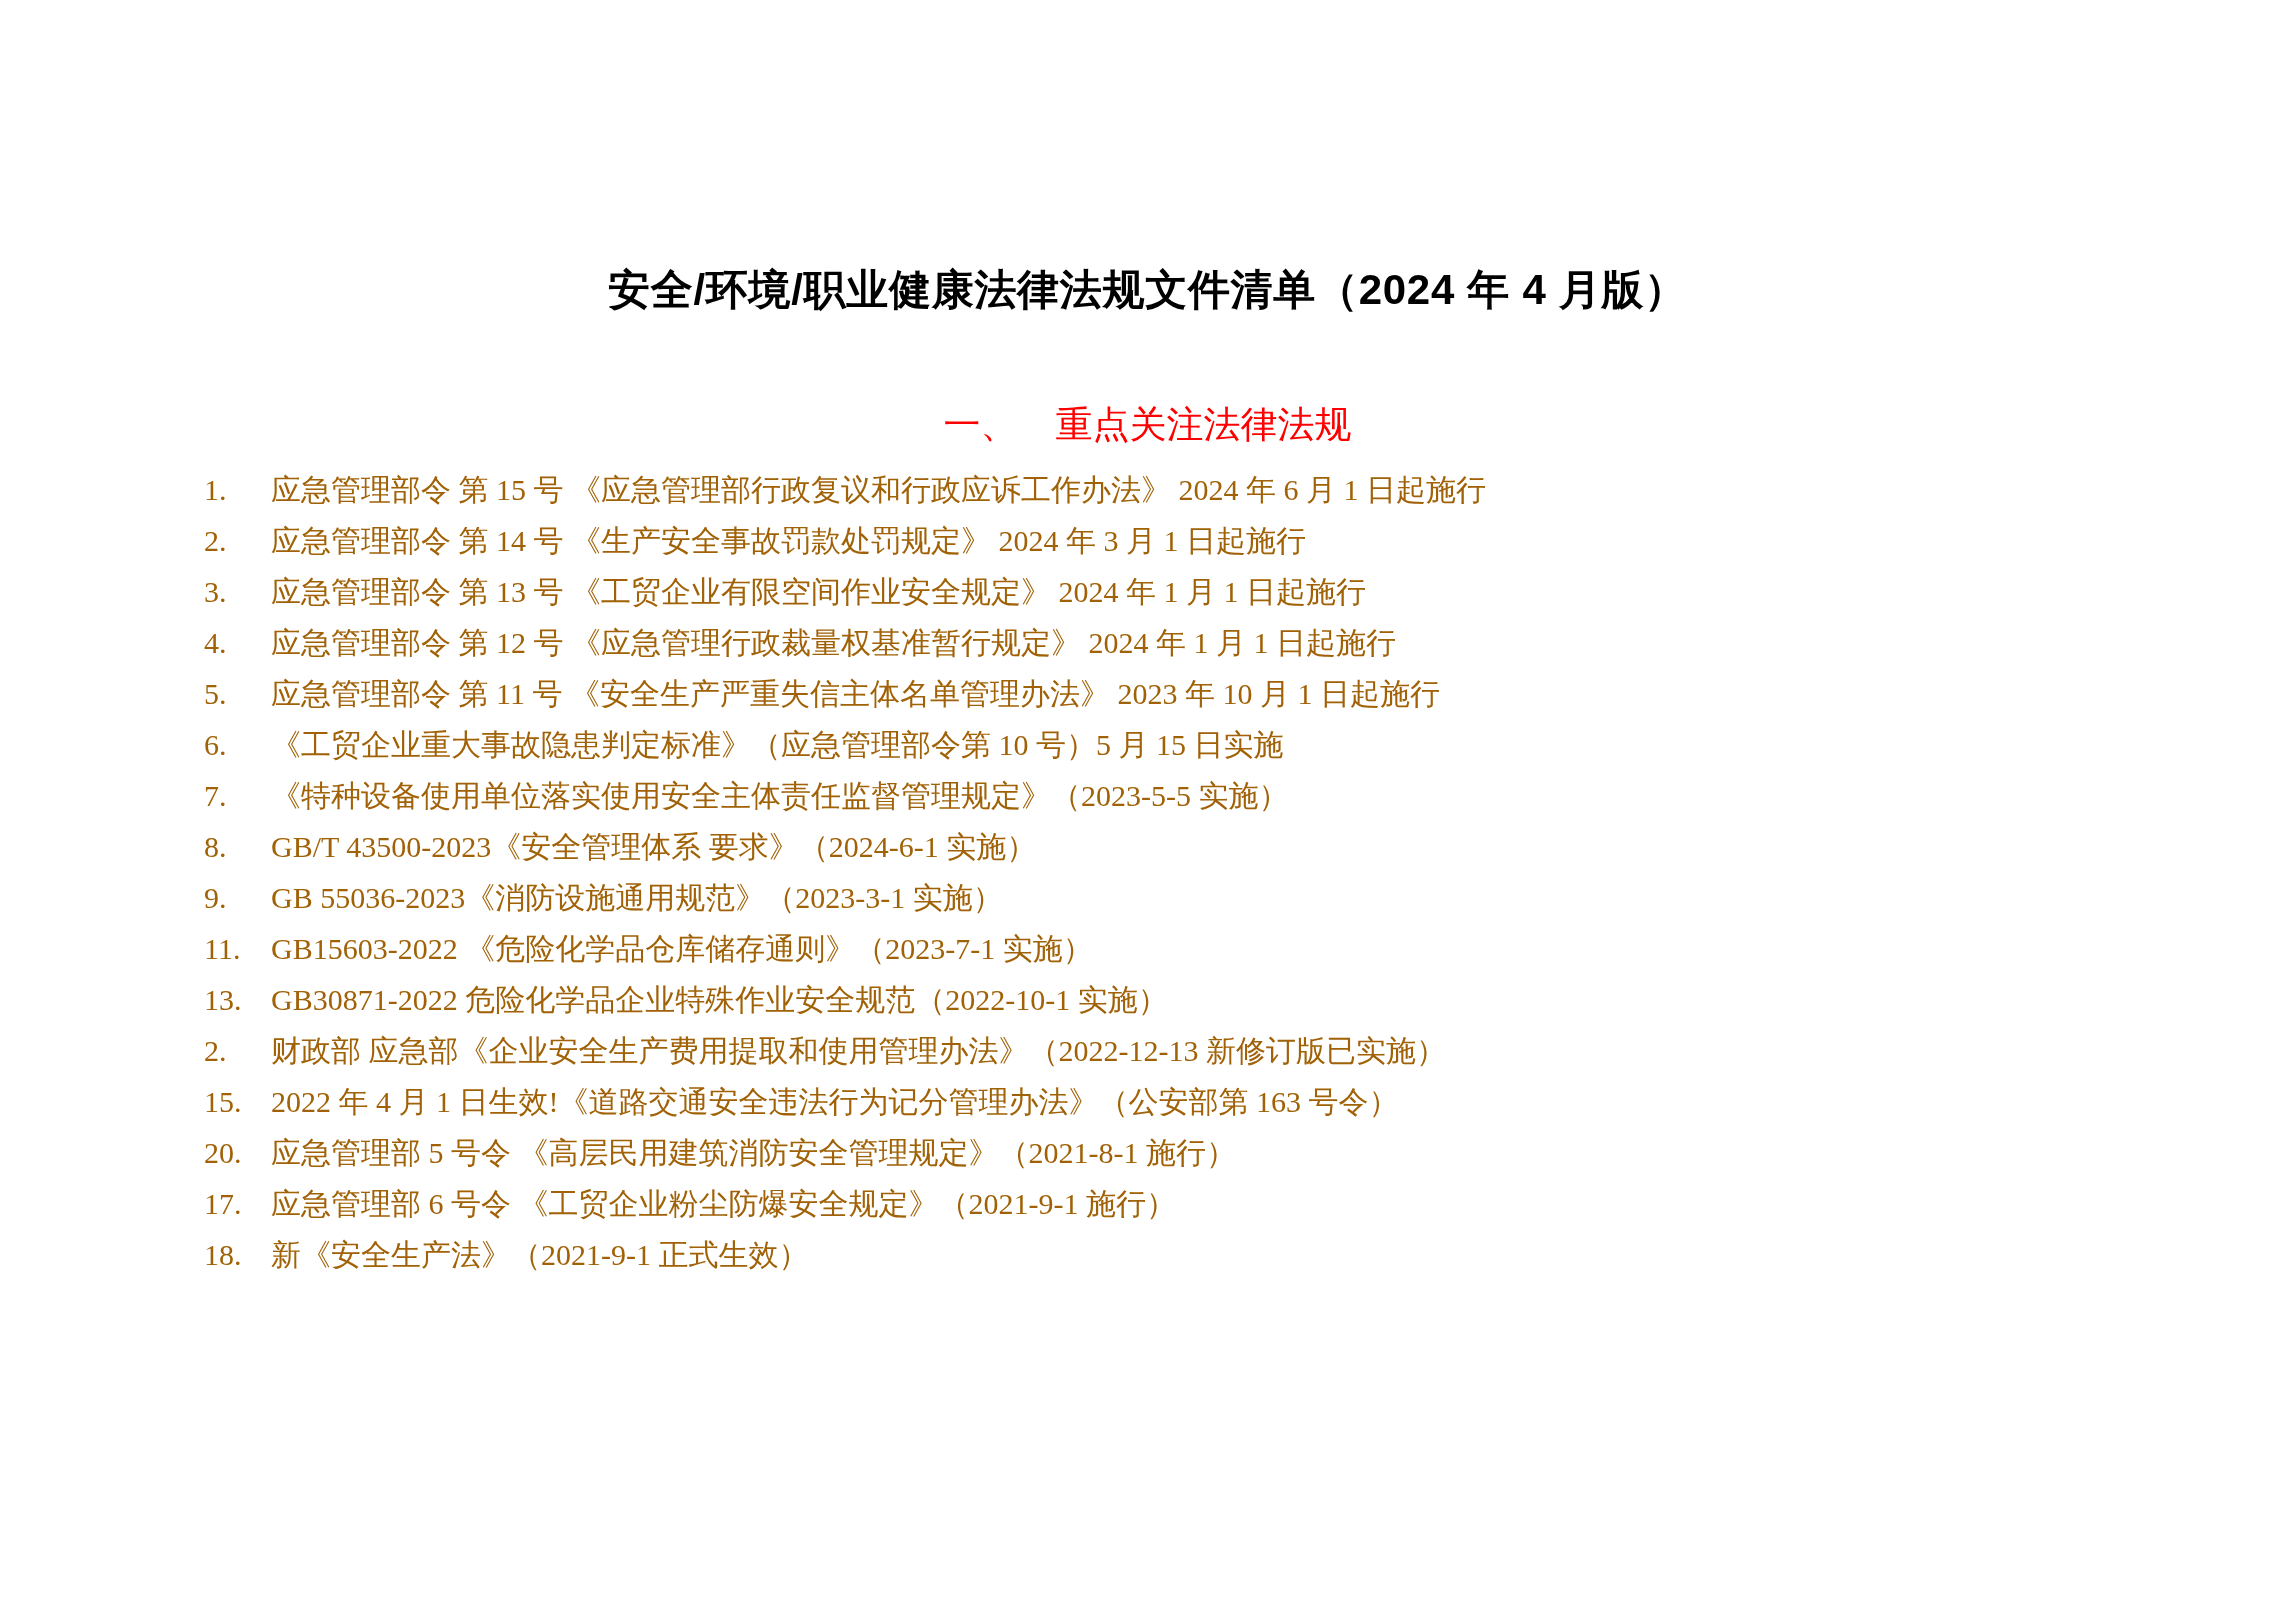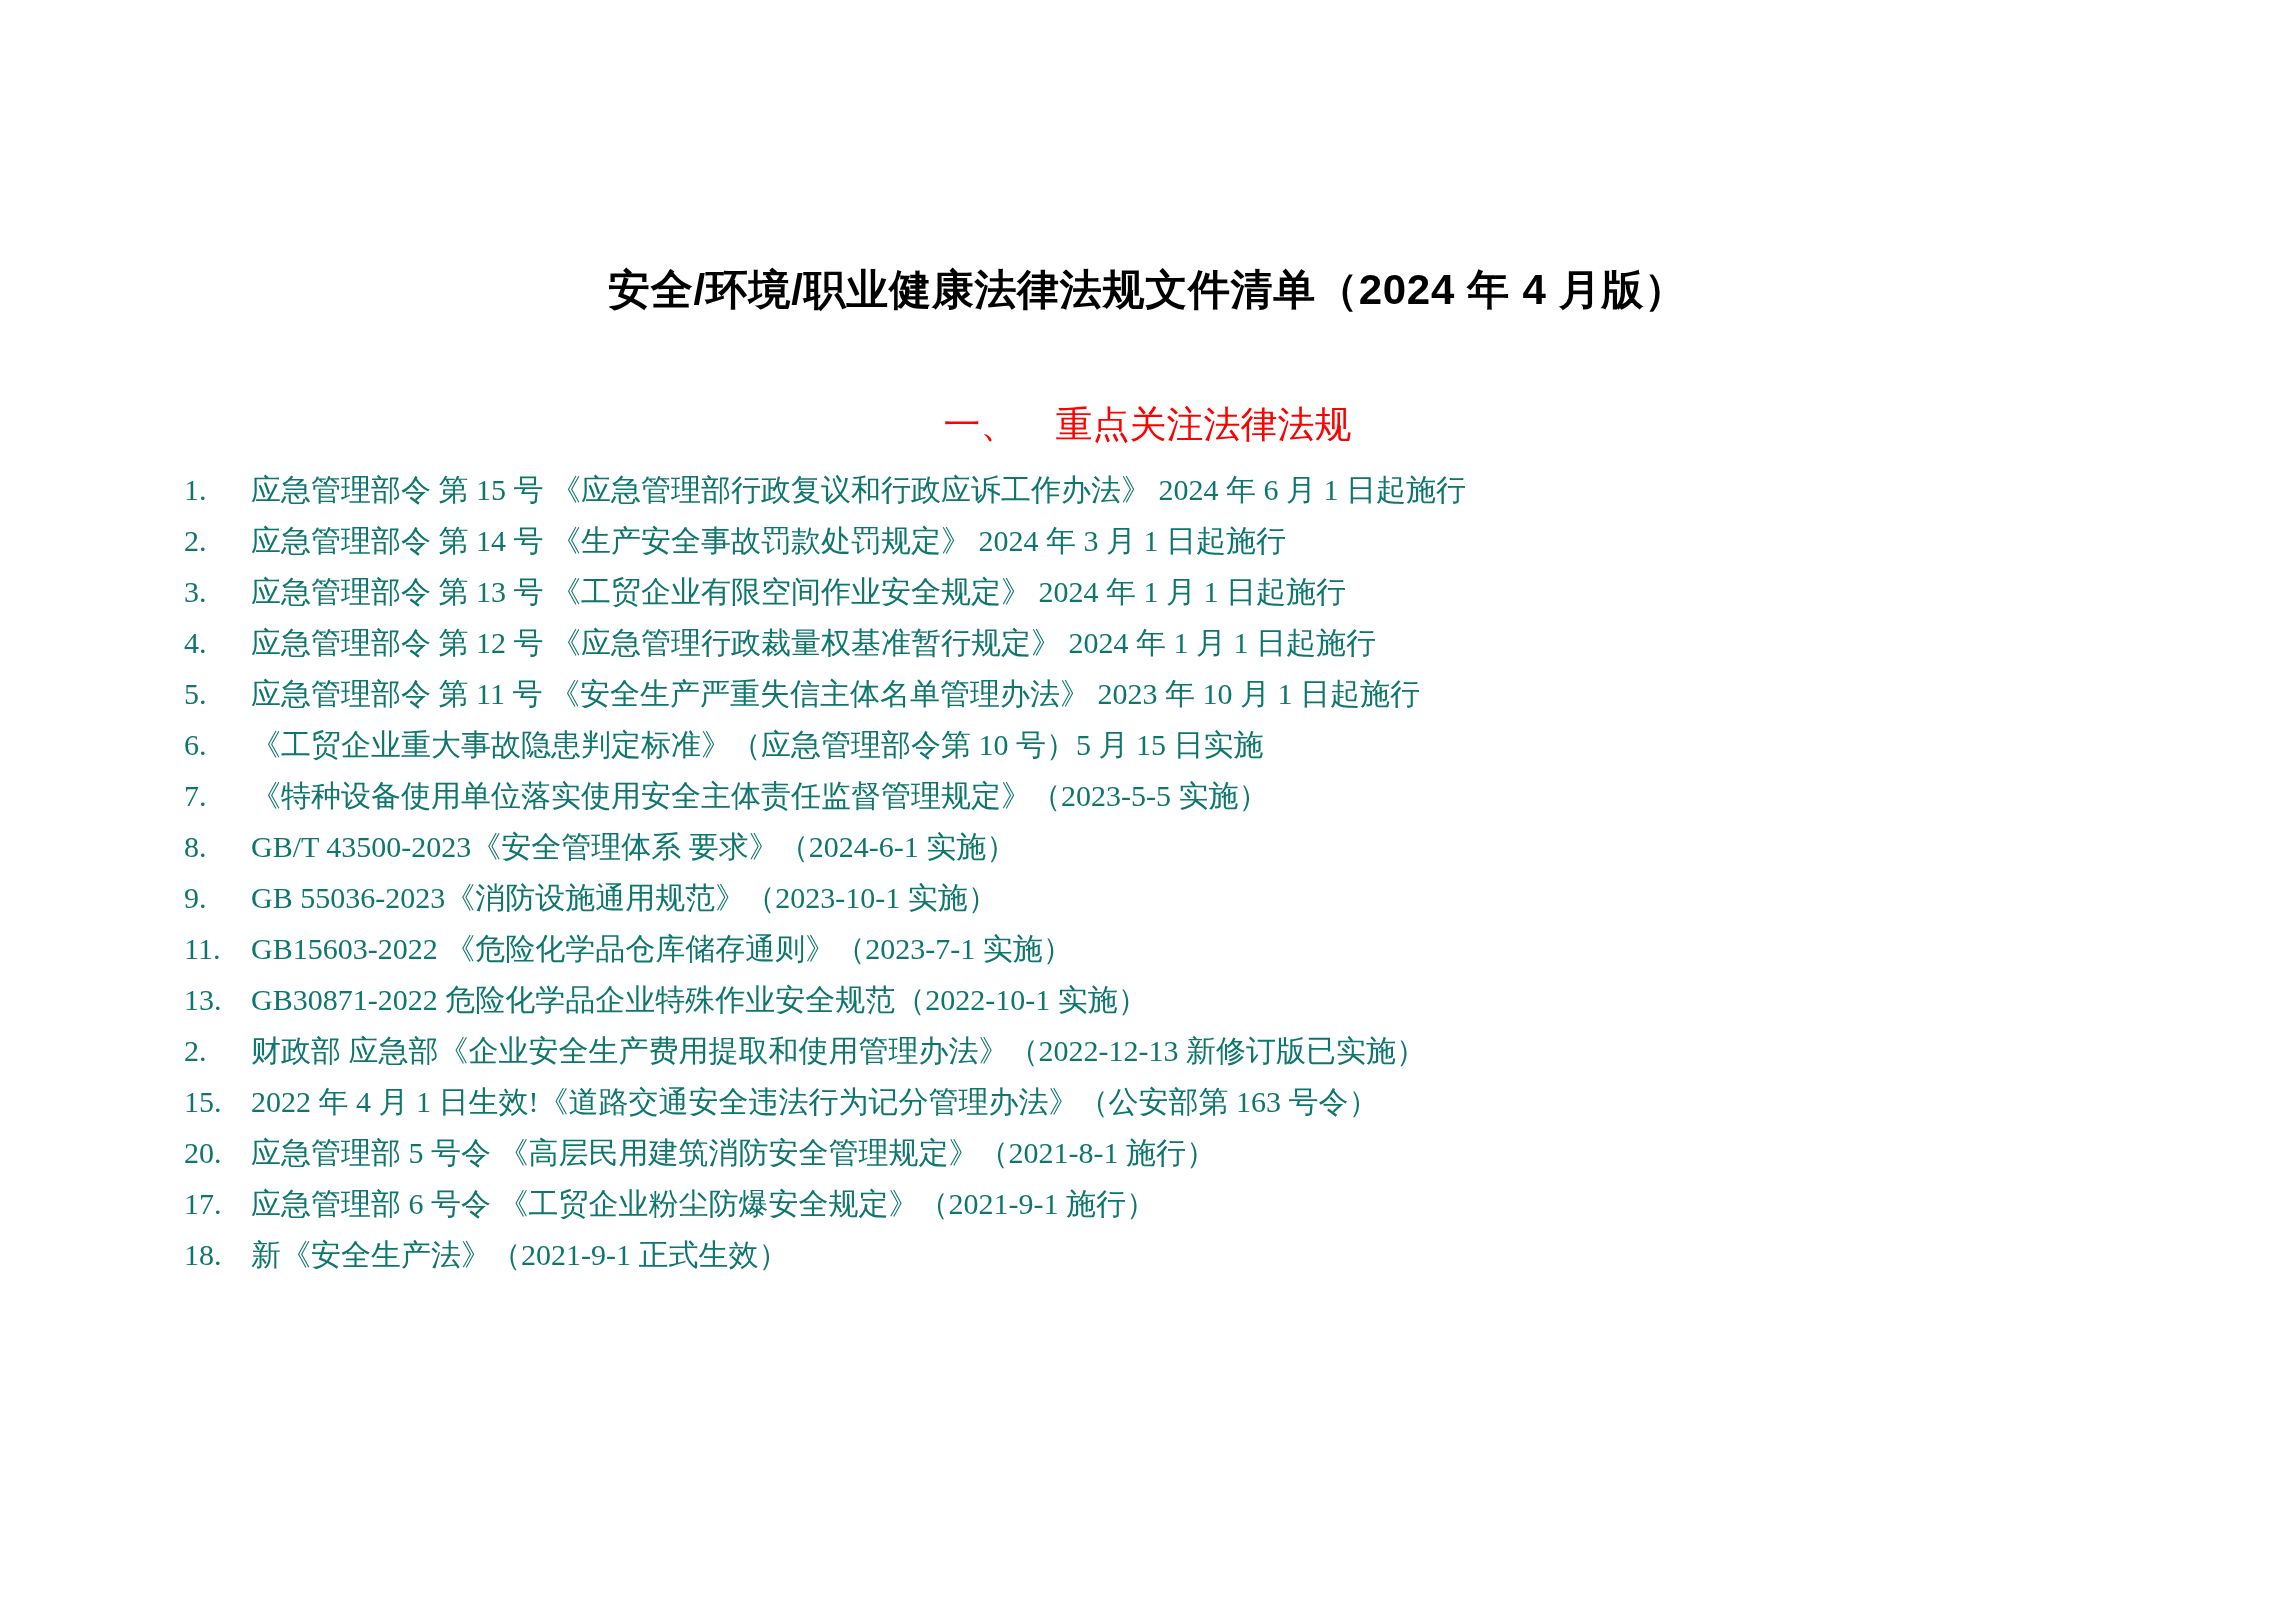--- a/index.html
+++ b/index.html
@@ -40,29 +40,29 @@
     font-size: 37px;
     line-height: 47px;
     color: #ff0000;
   }
   .section-heading .sec-num {
     margin-right: 38px;
   }
   .law-list {
     position: absolute;
     top: 464px;
-    left: 184px;
+    left: 204px;
     right: 52px;
     margin: 0;
     padding: 0;
     list-style: none;
     font-family: "Liberation Serif", serif;
     font-size: 30px;
     line-height: 51px;
-    color: #0f766e;
+    color: #a16207;
   }
   .law-item {
     white-space: nowrap;
   }
   .law-item .num {
     display: inline-block;
     width: 67px;
   }
 </style>
 </head>
@@ -78,21 +78,21 @@
 
   <ol class="law-list" id="law-list">
       <li class="law-item"><span class="num">1.</span><span class="txt">应急管理部令  第 15 号  《应急管理部行政复议和行政应诉工作办法》  2024 年 6 月 1 日起施行</span></li>
       <li class="law-item"><span class="num">2.</span><span class="txt">应急管理部令  第 14 号  《生产安全事故罚款处罚规定》  2024 年 3 月 1 日起施行</span></li>
       <li class="law-item"><span class="num">3.</span><span class="txt">应急管理部令  第 13 号  《工贸企业有限空间作业安全规定》  2024 年 1 月 1 日起施行</span></li>
       <li class="law-item"><span class="num">4.</span><span class="txt">应急管理部令  第 12 号  《应急管理行政裁量权基准暂行规定》  2024 年 1 月 1 日起施行</span></li>
       <li class="law-item"><span class="num">5.</span><span class="txt">应急管理部令  第 11 号  《安全生产严重失信主体名单管理办法》  2023 年 10 月 1 日起施行</span></li>
       <li class="law-item"><span class="num">6.</span><span class="txt">《工贸企业重大事故隐患判定标准》（应急管理部令第 10 号）5 月 15 日实施</span></li>
       <li class="law-item"><span class="num">7.</span><span class="txt">《特种设备使用单位落实使用安全主体责任监督管理规定》（2023-5-5 实施）</span></li>
       <li class="law-item"><span class="num">8.</span><span class="txt">GB/T  43500-2023《安全管理体系  要求》（2024-6-1 实施）</span></li>
-      <li class="law-item"><span class="num">9.</span><span class="txt">GB  55036-2023《消防设施通用规范》（2023-10-1 实施）</span></li>
+      <li class="law-item"><span class="num">9.</span><span class="txt">GB  55036-2023《消防设施通用规范》（2023-3-1 实施）</span></li>
       <li class="law-item"><span class="num">11.</span><span class="txt">GB15603-2022  《危险化学品仓库储存通则》（2023-7-1 实施）</span></li>
       <li class="law-item"><span class="num">13.</span><span class="txt">GB30871-2022  危险化学品企业特殊作业安全规范（2022-10-1 实施）</span></li>
       <li class="law-item"><span class="num">2.</span><span class="txt">财政部  应急部《企业安全生产费用提取和使用管理办法》（2022-12-13 新修订版已实施）</span></li>
       <li class="law-item"><span class="num">15.</span><span class="txt">2022 年 4 月 1 日生效!《道路交通安全违法行为记分管理办法》（公安部第 163 号令）</span></li>
       <li class="law-item"><span class="num">20.</span><span class="txt">应急管理部 5 号令  《高层民用建筑消防安全管理规定》（2021-8-1 施行）</span></li>
       <li class="law-item"><span class="num">17.</span><span class="txt">应急管理部  6 号令  《工贸企业粉尘防爆安全规定》（2021-9-1 施行）</span></li>
       <li class="law-item"><span class="num">18.</span><span class="txt">新《安全生产法》（2021-9-1 正式生效）</span></li>
     </ol>
 
 </div>

